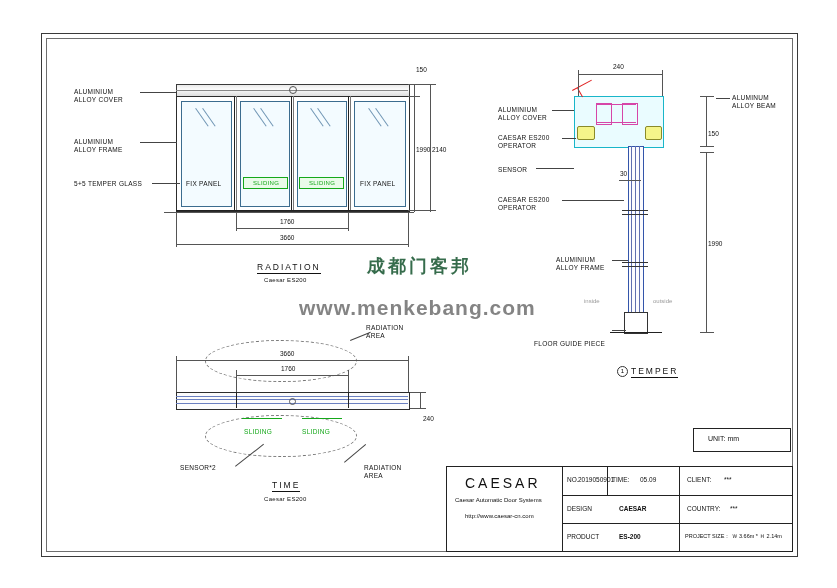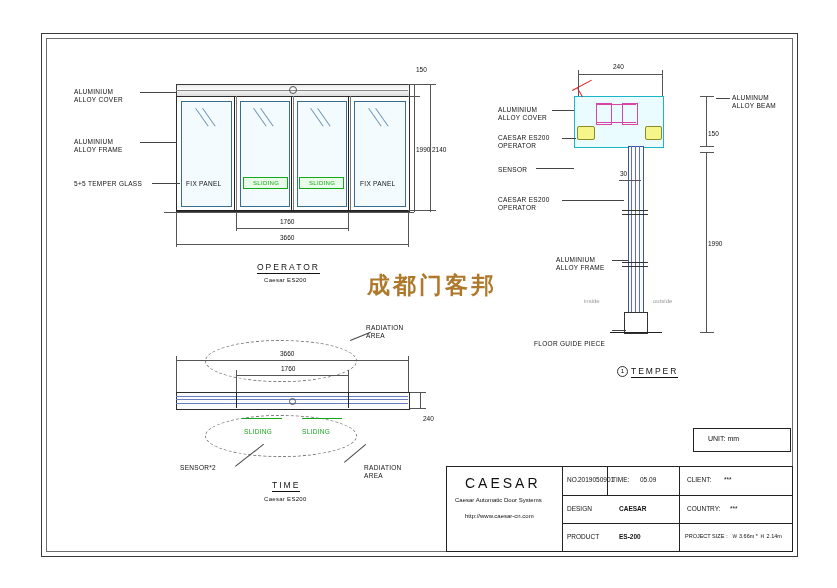--- a/index.html
+++ b/index.html
@@ -22,21 +22,21 @@
   .sub{position:absolute;font-size:6px;color:#111;letter-spacing:.3px;}
   .dash{position:absolute;border:1px dashed #777;border-radius:50%;}
   .tb{position:absolute;left:446px;top:466px;width:345px;height:84px;border:1px solid #222;}
   .tb .cell{position:absolute;font-size:6.5px;color:#111;}
   .tb .vline{position:absolute;width:1px;background:#222;}
   .tb .hline{position:absolute;height:1px;background:#222;}
   .brand{position:absolute;font-size:14px;letter-spacing:3px;color:#111;}
   .brandsub{position:absolute;font-size:6px;color:#111;}
   .unitbox{position:absolute;left:693px;top:428px;width:96px;height:22px;border:1px solid #222;}
   .unitbox span{position:absolute;left:14px;top:6px;font-size:7px;color:#111;}
-  .wm1{position:absolute;left:367px;top:270px;font-size:23px;color:#a16207;letter-spacing:3px;font-weight:bold;opacity:.85;}
+  .wm1{position:absolute;left:367px;top:254px;font-size:18px;color:#14532d;letter-spacing:3px;font-weight:bold;opacity:.85;}
   .wm2{position:absolute;left:299px;top:296px;font-size:21px;color:#6f6f6f;letter-spacing:1px;font-weight:bold;opacity:.85;}
   .sec-body{position:absolute;border:1px solid #3355aa;}
   .yel{position:absolute;background:#f5f58a;border:1px solid #8a8a2a;}
   .cyanbx{position:absolute;border:1px solid #19b6c9;background:#eafcff;}
   .magenta{position:absolute;background:#d646a8;}
   .red{position:absolute;background:#e02020;}
   .ghost{position:absolute;font-size:6px;color:#9a9a9a;}
 </style>
 </head>
 <body>
@@ -109,21 +109,21 @@
     <div class="ln hl" style="left:236px;top:228px;width:112px;background:#555;"></div>
     <div class="ln vl" style="left:236px;top:213px;height:18px;background:#555;"></div>
     <div class="ln vl" style="left:348px;top:213px;height:18px;background:#555;"></div>
     <div class="dim" style="left:280px;top:218px;">1760</div>
 
     <div class="ln hl" style="left:176px;top:244px;width:232px;background:#555;"></div>
     <div class="ln vl" style="left:176px;top:213px;height:34px;background:#555;"></div>
     <div class="ln vl" style="left:408px;top:213px;height:34px;background:#555;"></div>
     <div class="dim" style="left:280px;top:234px;">3660</div>
 
-    <div class="ttl und" style="left:257px;top:262px;">OPERATOR</div>
+    <div class="ttl und" style="left:257px;top:262px;">RADIATION</div>
     <div class="sub" style="left:264px;top:277px;">Caesar ES200</div>
   </div>
 
   <div>
     <div class="dash" style="left:205px;top:340px;width:150px;height:40px;"></div>
     <div class="dash" style="left:205px;top:415px;width:150px;height:40px;"></div>
 
     <div class="panel-edge" style="left:176px;top:392px;width:232px;height:16px;background:#fbfbfb;"></div>
     <div class="ln hl" style="left:176px;top:396px;width:232px;background:#6a7fc0;"></div>
     <div class="ln hl" style="left:176px;top:399px;width:232px;background:#6a7fc0;"></div>
@@ -241,20 +241,21 @@
 
     <div style="position:absolute;left:617px;top:366px;width:9px;height:9px;border:1px solid #333;border-radius:50%;font-size:6px;text-align:center;line-height:9px;">1</div>
     <div class="ttl und" style="left:631px;top:366px;">TEMPER</div>
   </div>
 
   <div class="unitbox">
     <span>UNIT: mm</span>
   </div>
 
   <div class="wm1">成都门客邦</div>
+  <div class="wm2">www.menkebang.com</div>
 
   <div class="tb">
     <div class="vline" style="left:115px;top:0;height:84px;"></div>
     <div class="vline" style="left:232px;top:0;height:84px;"></div>
     <div class="hline" style="left:115px;top:28px;width:230px;"></div>
     <div class="hline" style="left:115px;top:56px;width:230px;"></div>
     <div class="vline" style="left:160px;top:0;height:28px;"></div>
 
     <div class="brand" style="left:18px;top:8px;">CAESAR</div>
     <div class="brandsub" style="left:8px;top:30px;">Caesar Automatic Door Systems</div>

